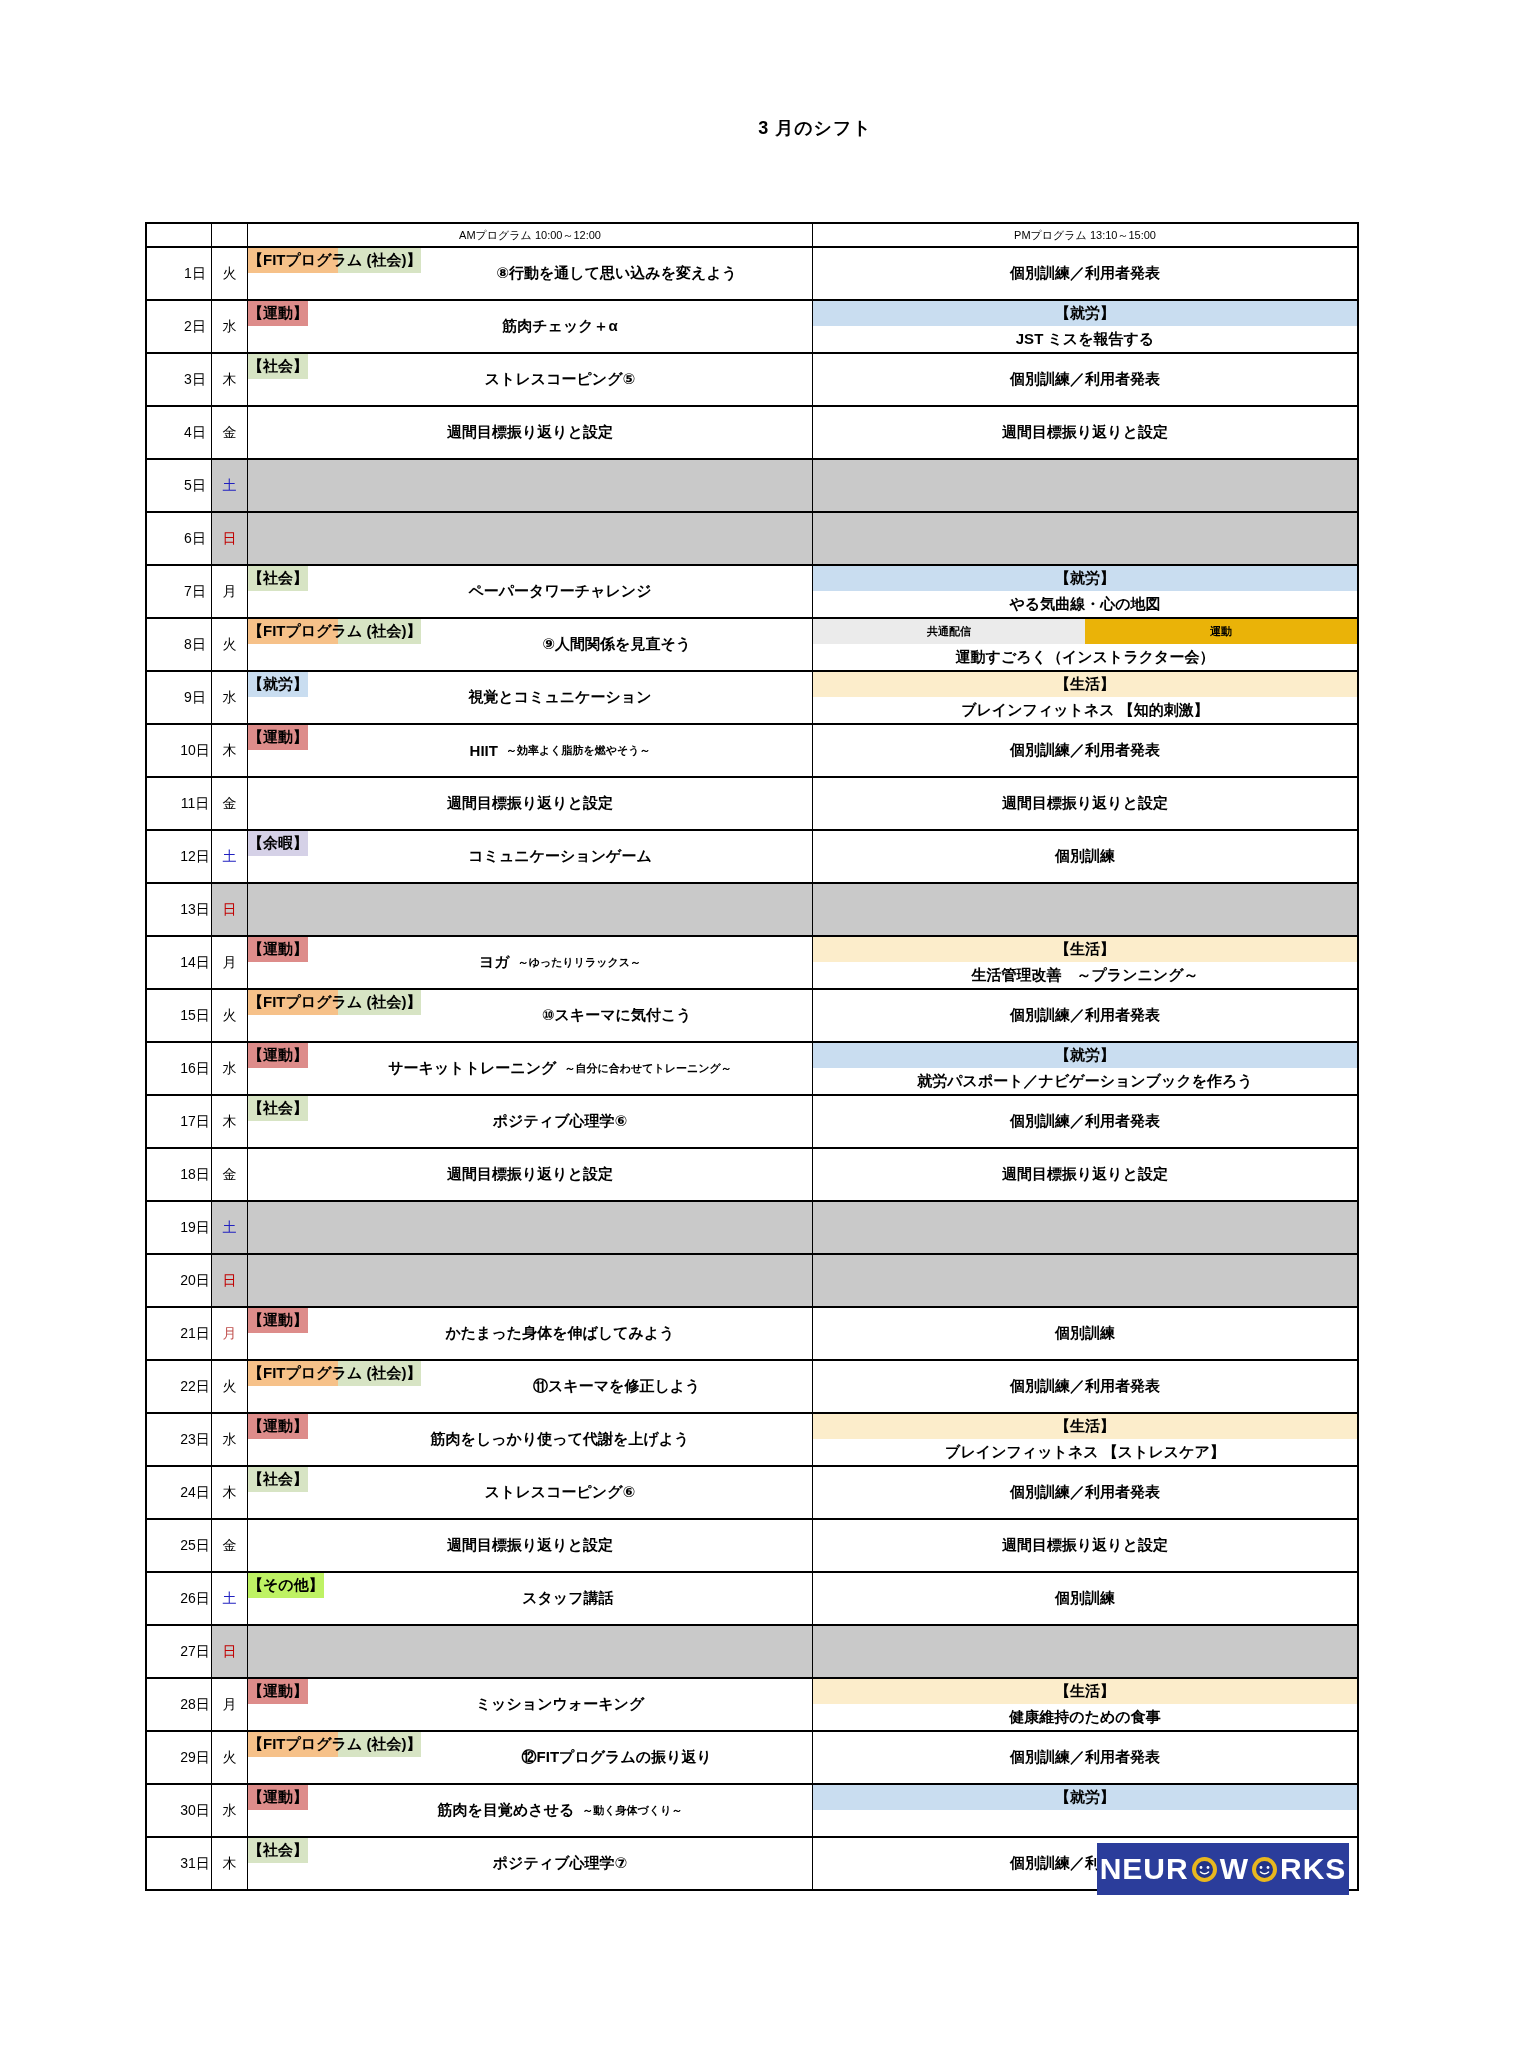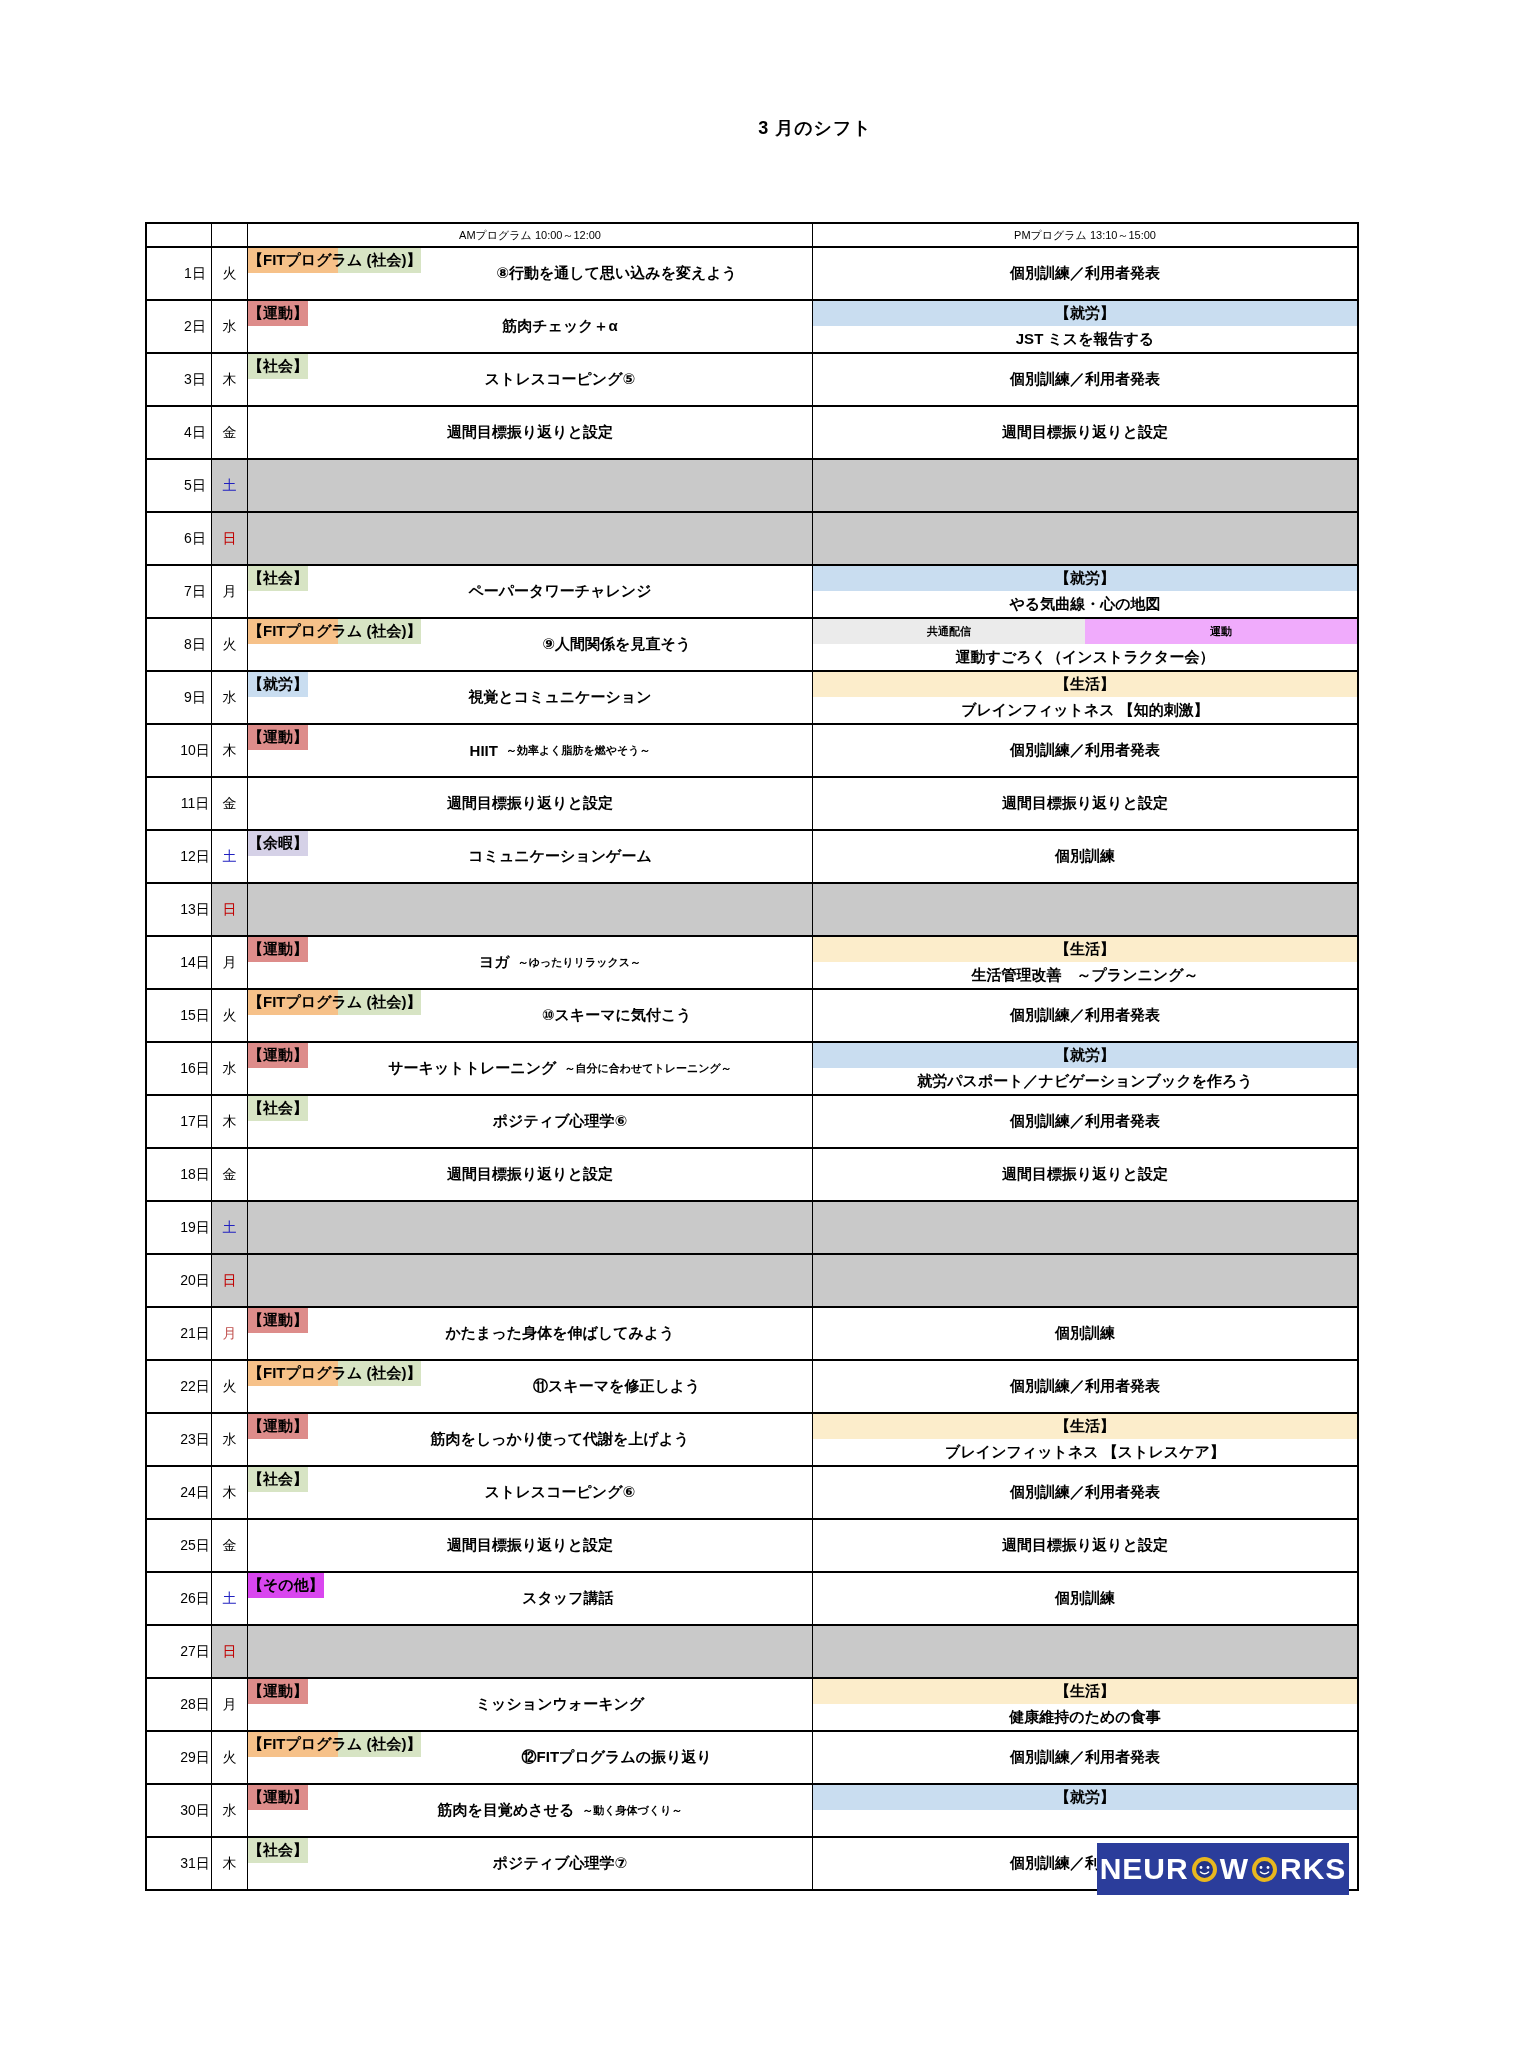--- a/index.html
+++ b/index.html
@@ -122,21 +122,21 @@
         <div class="cell dow" style="color: rgb(0, 0, 0);">火</div>
         <div class="cell am">
           <div class="band" style="background: linear-gradient(to right, rgb(246, 193, 137) 0px, rgb(246, 193, 137) 52%, rgb(215, 228, 196) 52%, rgb(215, 228, 196) 100%);">【FITプログラム (社会)】</div>
           <div class="prog">
             <span>⑨人間関係を見直そう</span>
           </div>
         </div>
         <div class="cell pm">
           <div class="band split2">
             <div class="half" style="background: rgb(235, 235, 235);">共通配信</div>
-            <div class="half" style="background: #f0abfc;">運動</div>
+            <div class="half" style="background: #eab308;">運動</div>
           </div>
           <div class="prog">
             <span>運動すごろく（インストラクター会）</span>
           </div>
         </div>
       </div>
       <div class="row">
         <div class="cell date">9日</div>
         <div class="cell dow" style="color: rgb(0, 0, 0);">水</div>
         <div class="cell am">
@@ -339,21 +339,21 @@
           <div class="plain">週間目標振り返りと設定</div>
         </div>
         <div class="cell pm">
           <div class="plain">週間目標振り返りと設定</div>
         </div>
       </div>
       <div class="row">
         <div class="cell date">26日</div>
         <div class="cell dow" style="color: rgb(32, 32, 192);">土</div>
         <div class="cell am">
-          <div class="band" style="background: #d946ef;">【その他】</div>
+          <div class="band" style="background: #bef264;">【その他】</div>
           <div class="prog">
             <span>スタッフ講話</span>
           </div>
         </div>
         <div class="cell pm">
           <div class="plain">個別訓練</div>
         </div>
       </div>
       <div class="row">
         <div class="cell date">27日</div>

